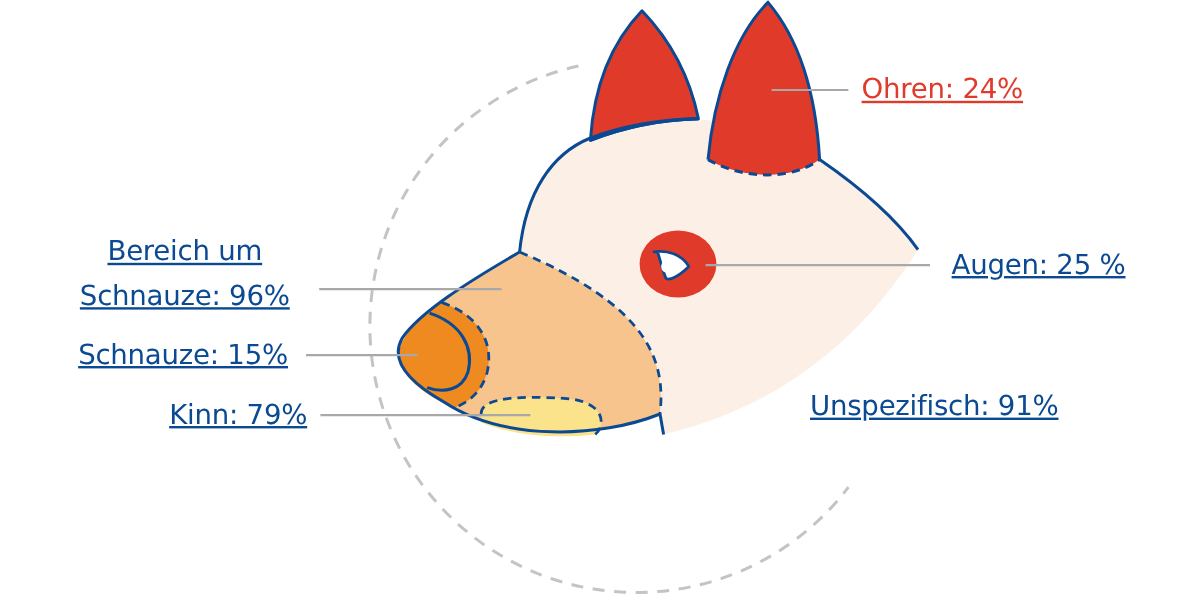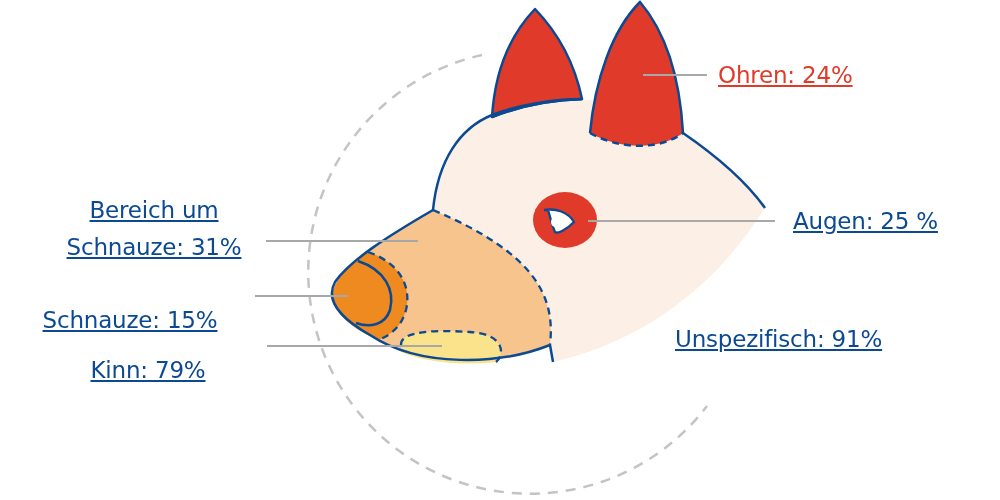--- a/index.html
+++ b/index.html
@@ -1,20 +1,20 @@
 <!DOCTYPE html>
 <html><head>
 <meta charset="utf-8">
 <style>
   html, body { margin:0; padding:0; background:#ffffff; }
   body { width:1000px; height:500px; position:relative; overflow:hidden; font-family:"DejaVu Sans", sans-serif; }
   svg.main { position:absolute; left:0; top:0; }
   .lbl { position:absolute; font-size:23px; line-height:26px; color:#0b4a92; white-space:nowrap; letter-spacing:-0.2px;text-decoration:underline; }
   .lbl.red { color:#e03a2a; }
-  .lbl.right { text-align:center;margin-top:24px; }
+  .lbl.right { text-align:right; }
   .lbl.center { text-align:center; }
 </style>
 </head>
 <body>
 
 <svg class="main" width="1000" height="500" viewBox="0 0 1000 500">
 
   <path d="M 482 55 A 222 222 0 1 0 707 406" fill="none" stroke="#c4c4c4" stroke-width="2.5" stroke-dasharray="10 8"></path>
 
   <path d="M 433 210 C 438 160, 460 128, 492 115 C 520 104, 555 99, 590 100 L 683 133 C 715 155, 745 180, 765 208 C 720 280, 650 340, 553 362 L 550 345 C 555 300, 540 255, 433 210 Z" fill="#fcf0e6"></path>
@@ -52,16 +52,16 @@
   <line x1="266" y1="241" x2="418" y2="241" stroke="#a8a8a8" stroke-width="1.8"></line>
   <line x1="255" y1="296" x2="348" y2="296" stroke="#a8a8a8" stroke-width="1.8"></line>
   <line x1="267" y1="346" x2="442" y2="346" stroke="#a8a8a8" stroke-width="1.8"></line>
 </svg>
 
 <div class="lbl red" style="left:718px; top:62px;">Ohren: 24%</div>
 <div class="lbl" style="left:793px; top:208px;text-align:center;">Augen: 25 %</div>
 <div class="lbl" style="left:675px; top:326px;">Unspezifisch: 91%</div>
 <div class="lbl center" style="left:58px; top:185px; width:192px;margin-top:12px;">
   <div>Bereich um</div>
-  <div style="margin-top:11px;">Schnauze: 31%</div>
+  <div style="margin-top:11px;">Schnauze: 96%</div>
 </div>
 <div class="lbl right" style="left:20px; top:283px; width:220px;">Schnauze: 15%</div>
 <div class="lbl right" style="left:40px; top:333px; width:216px;">Kinn: 79%</div>
 
 </body></html>

